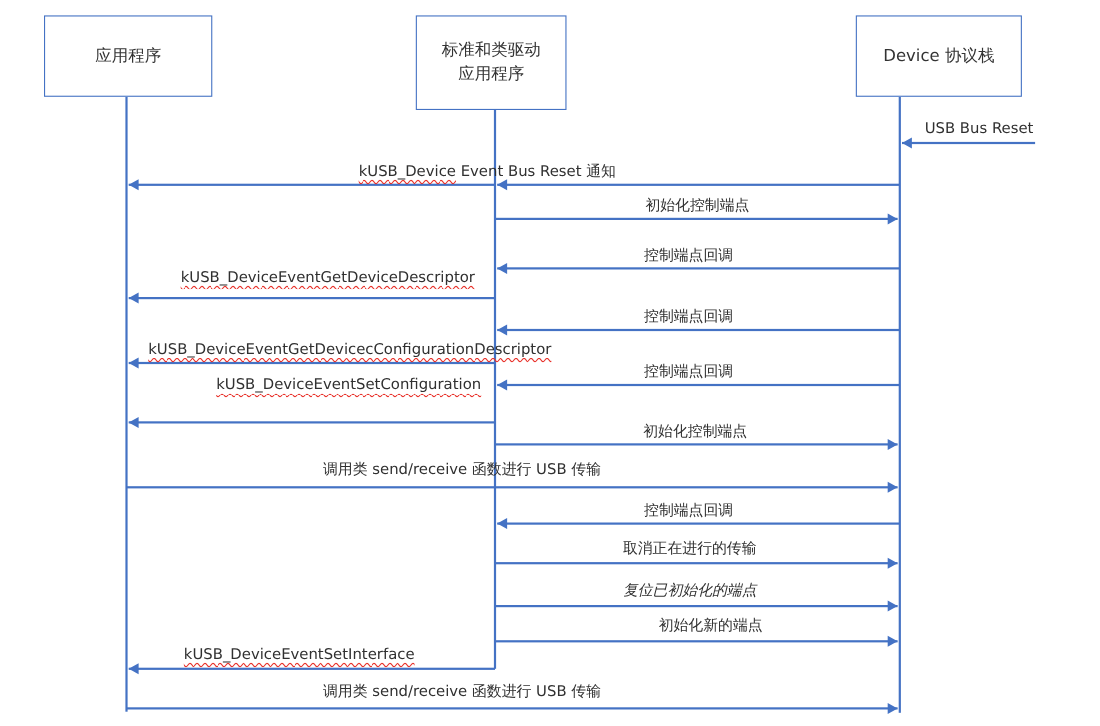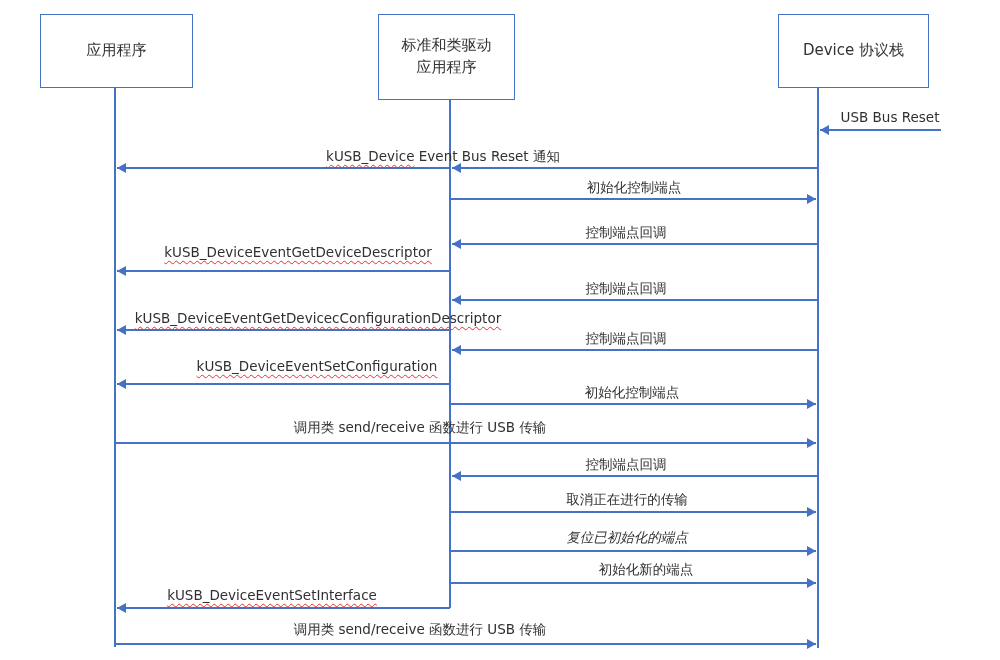--- a/index.html
+++ b/index.html
@@ -70,21 +70,21 @@
       <div class="arrowhead left" style="left: 452px; top: 295px;"></div>
       <div class="msg-label" style="left: 626px; top: 280px;">控制端点回调</div>
       <div class="msg-line" style="left: 117px; top: 329px; width: 333px;"></div>
       <div class="arrowhead left" style="left: 117px; top: 325px;"></div>
       <div class="msg-label" style="left: 291px; top: 310px; margin-left: 27px;"><span class="sq">kUSB_DeviceEventGetDevicecConfigurationDescriptor</span></div>
       <div class="msg-line" style="left: 452px; top: 349px; width: 366px;"></div>
       <div class="arrowhead left" style="left: 452px; top: 345px;"></div>
       <div class="msg-label" style="left: 626px; top: 330px;">控制端点回调</div>
       <div class="msg-line" style="left: 117px; top: 383px; width: 333px;"></div>
       <div class="arrowhead left" style="left: 117px; top: 379px;"></div>
-      <div class="msg-label" style="left: 297px; top: 358px; padding-left: 40px;"><span class="sq">kUSB_DeviceEventSetConfiguration</span></div>
+      <div class="msg-label" style="left: 297px; top: 342px; padding-left: 40px;"><span class="sq">kUSB_DeviceEventSetConfiguration</span></div>
       <div class="msg-line" style="left: 450px; top: 403px; width: 366px;"></div>
       <div class="arrowhead right" style="left: 807px; top: 399px;"></div>
       <div class="msg-label" style="left: 632px; top: 384px;">初始化控制端点</div>
       <div class="msg-line" style="left: 115px; top: 442px; width: 701px;"></div>
       <div class="arrowhead right" style="left: 807px; top: 438px;"></div>
       <div class="msg-label" style="left: 420px; top: 419px;">调用类 send/receive 函数进行 USB 传输</div>
       <div class="msg-line" style="left: 452px; top: 475px; width: 366px;"></div>
       <div class="arrowhead left" style="left: 452px; top: 471px;"></div>
       <div class="msg-label" style="left: 626px; top: 456px;">控制端点回调</div>
       <div class="msg-line" style="left: 450px; top: 511px; width: 366px;"></div>

